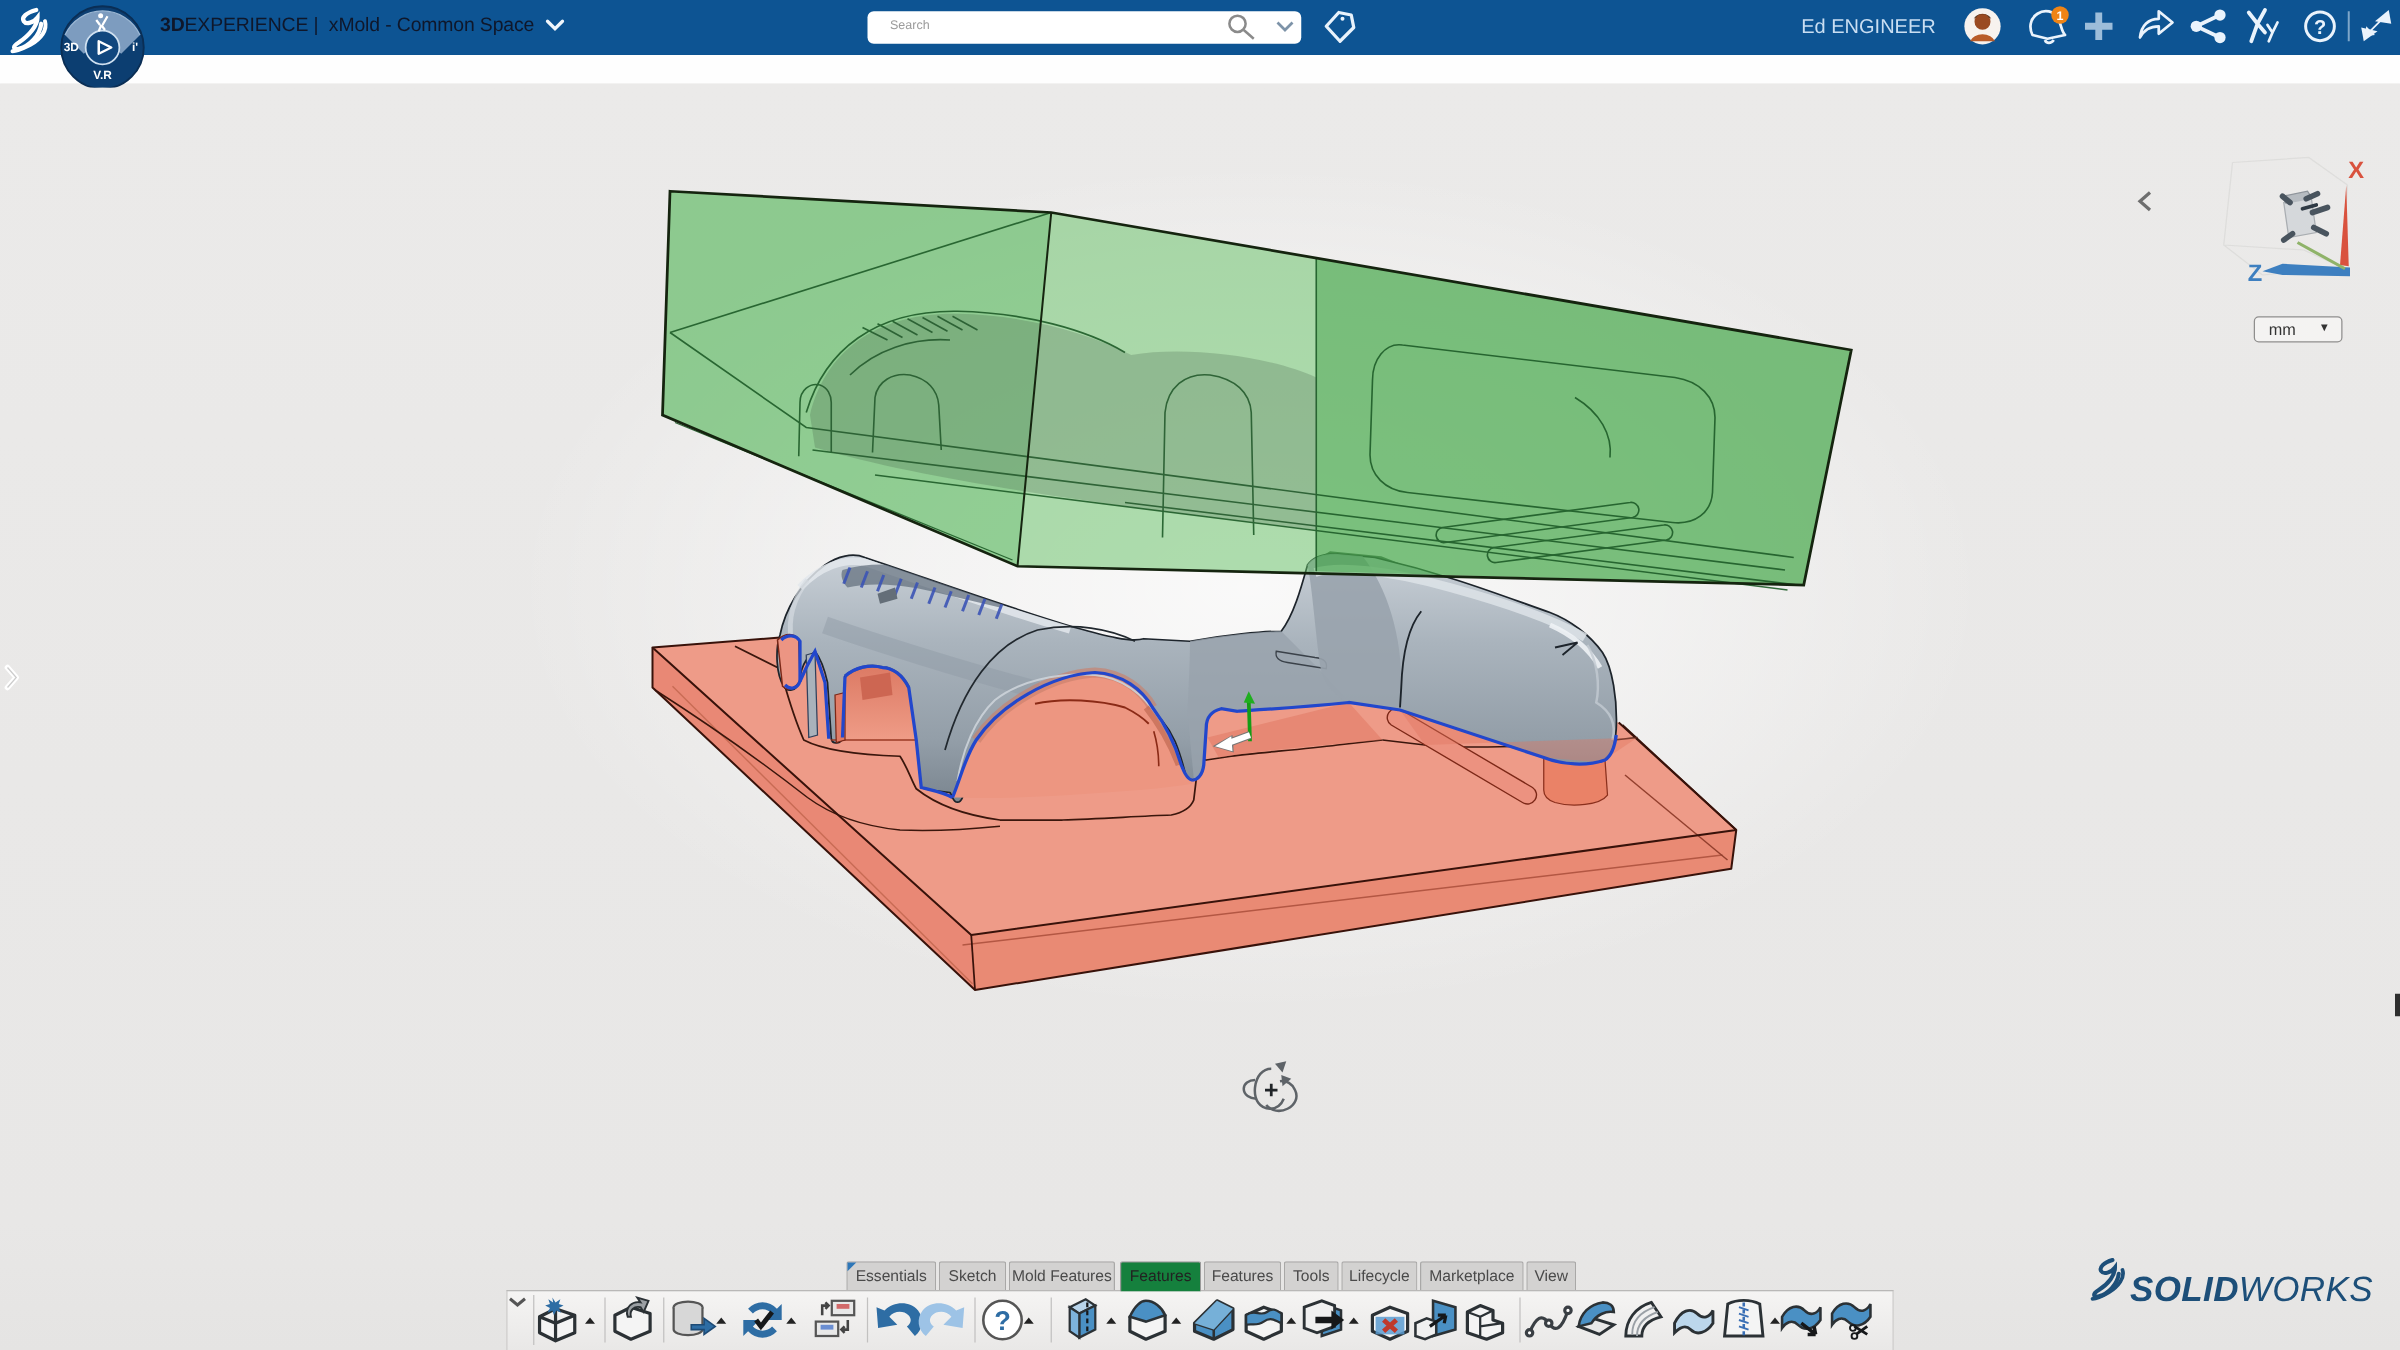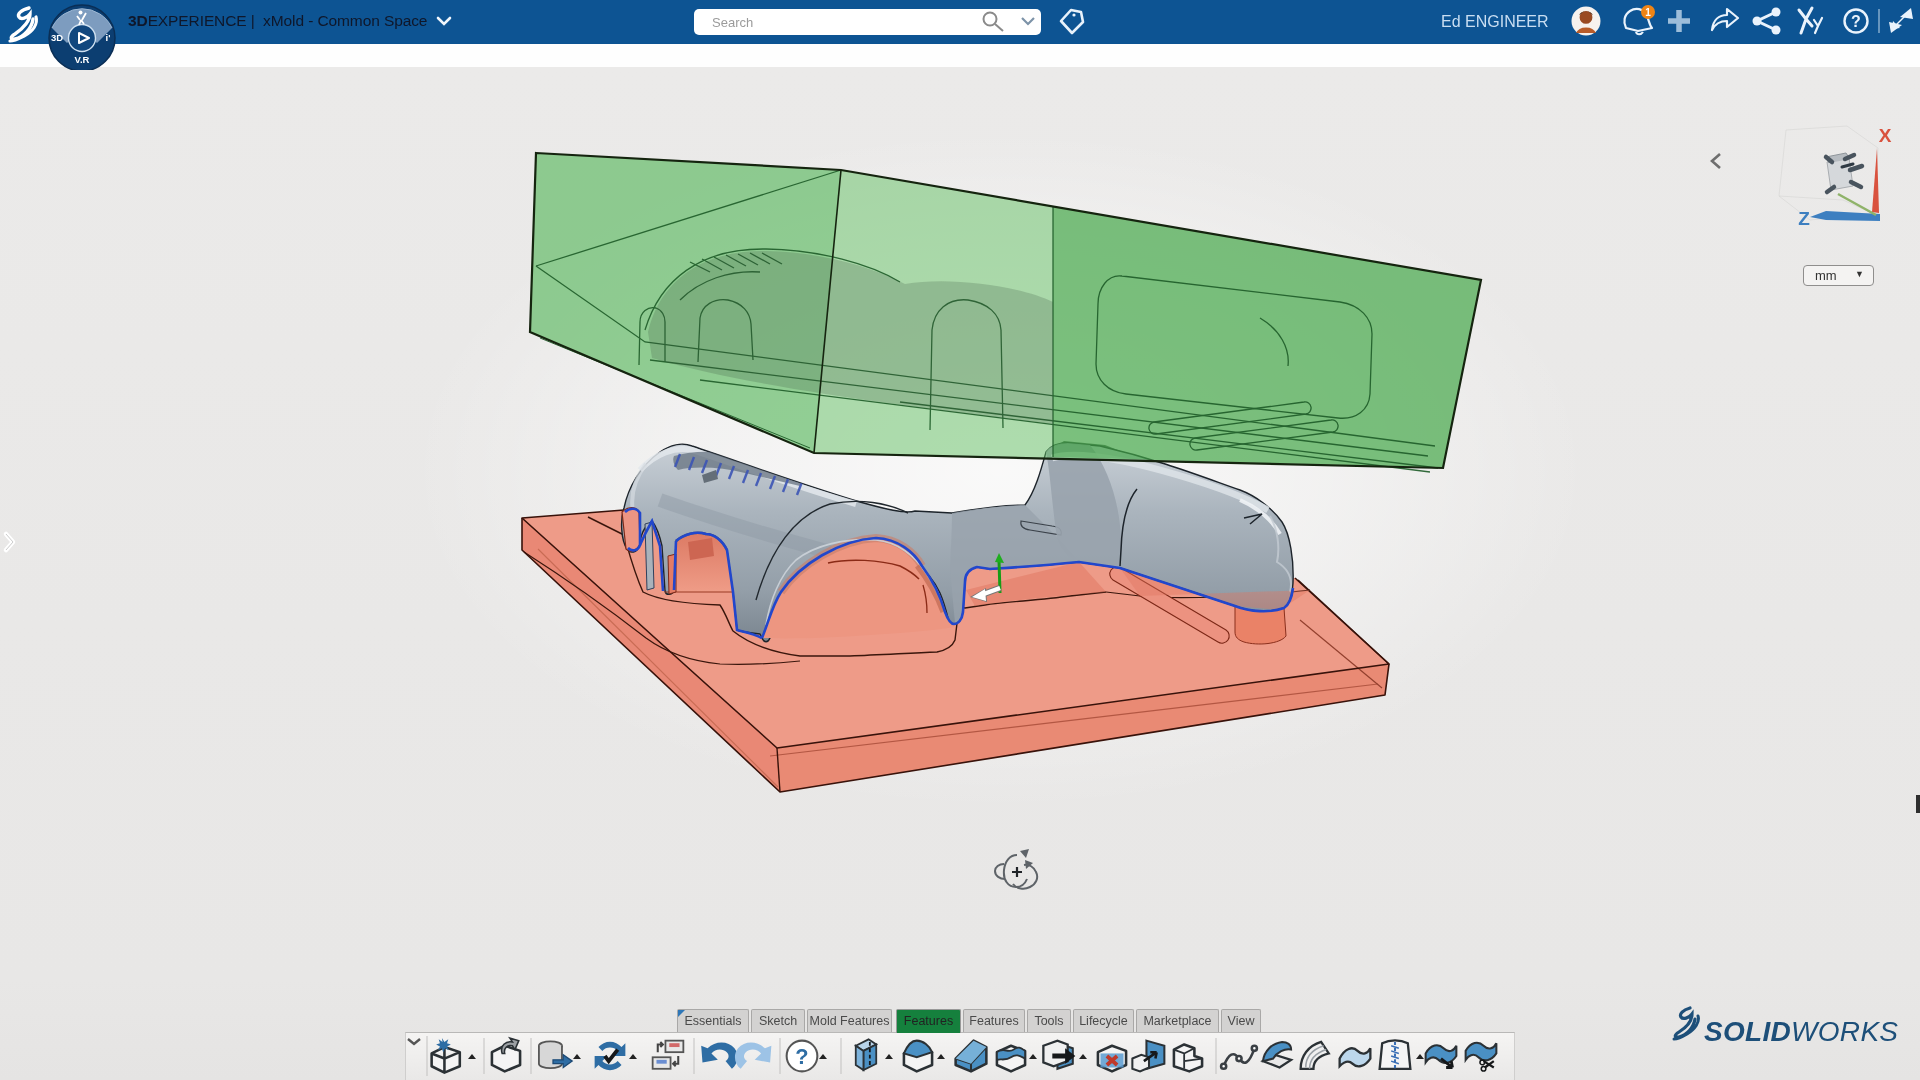--- a/index.html
+++ b/index.html
@@ -4,21 +4,21 @@
 <style>
   html,body{margin:0;padding:0;width:1920px;height:1080px;overflow:hidden;
     font-family:"Liberation Sans",sans-serif;background:#e9e8e7;}
   .abs{position:absolute;}
   #topbar{left:0;top:0;width:1920px;height:44px;background:#0d5493;}
   #whitestrip{left:0;top:44px;width:1920px;height:23px;background:#fefefe;box-shadow:0 1px 2px rgba(0,0,0,0.08);}
   #canvas{left:0;top:67px;width:1920px;height:1013px;background:linear-gradient(180deg,#ebeae9 0%,#e9e8e7 55%,#e8e7e6 90%,#e5e4e3 100%);}
   #title{left:128px;top:12px;color:#0f172a;font-size:15.5px;letter-spacing:-0.1px;}
   #title b{font-weight:bold;}
   #searchbox{left:694px;top:9px;width:347px;height:26px;background:#fff;border-radius:5px;}
-  #searchtext{left:712px;top:15px;font-size:13px;color:#9b9b9b;}
+  #searchtext{left:712px;top:15px;font-size:10px;color:#9b9b9b;}
   #username{left:1441px;top:13px;font-size:16px;color:#c9def2;}
   
   #toolbar{left:405px;top:1032px;width:1110px;height:48px;background:linear-gradient(180deg,#f5f4f3,#e9e8e7);border-top:1px solid #b9b8b7;border-left:1px solid #cfcecd;border-right:1px solid #cfcecd;box-sizing:border-box;}
   .tab{position:absolute;top:1009px;height:23px;background:#d3d2d1;border:1px solid #a9a8a7;border-bottom:none;box-sizing:border-box;color:#4a4a4a;font-size:12.5px;text-align:center;line-height:22px;border-radius:2px 2px 0 0;}
   .tab.active{background:#15803d;color:#222;height:24px;z-index:5;border-color:#999;}
 </style>
 </head>
 <body>
 <div class="abs" id="topbar"></div>
 <div class="abs" id="whitestrip"></div>
@@ -350,21 +350,21 @@
           <path d="M1834,187 L1827,192"></path>
       <path d="M1851,182 L1861,187"></path>
     </g>
     <path d="M1842,167 L1853,164" stroke="#2f3a44" stroke-width="3" stroke-linecap="round"></path>
   </g>
 </g>
 
 <rect x="1916" y="795" width="4" height="18" fill="#2e2e2e"></rect>
 </svg>
 
-<div class="abs" style="left:1803px;top:253px;width:71px;height:21px;background:#f4f3f2;border:1.5px solid #8f8e8d;border-radius:4px;box-sizing:border-box;margin-top:12px;">
+<div class="abs" style="left:1803px;top:253px;width:71px;height:21px;background:#f4f3f2;border:1.5px solid #8f8e8d;border-radius:4px;box-sizing:border-box;">
   <span style="position:absolute;left:11px;top:2px;font-size:13px;color:#333;">mm</span>
   <span style="position:absolute;right:9px;top:3px;font-size:9px;color:#333;">▼</span>
 </div>
 <svg class="abs" style="left:0;top:1000px" width="1920" height="80" viewBox="0 0 1920 80">
 
   <path d="M408,39 L414,44 L420,39" fill="none" stroke="#555" stroke-width="2.4"></path>
   <g stroke="#c2c1c0" stroke-width="1">
     <path d="M427,36 L427,76"></path>
       <path d="M484,38 L484,74"></path>
       <path d="M531,38 L531,74"></path>

